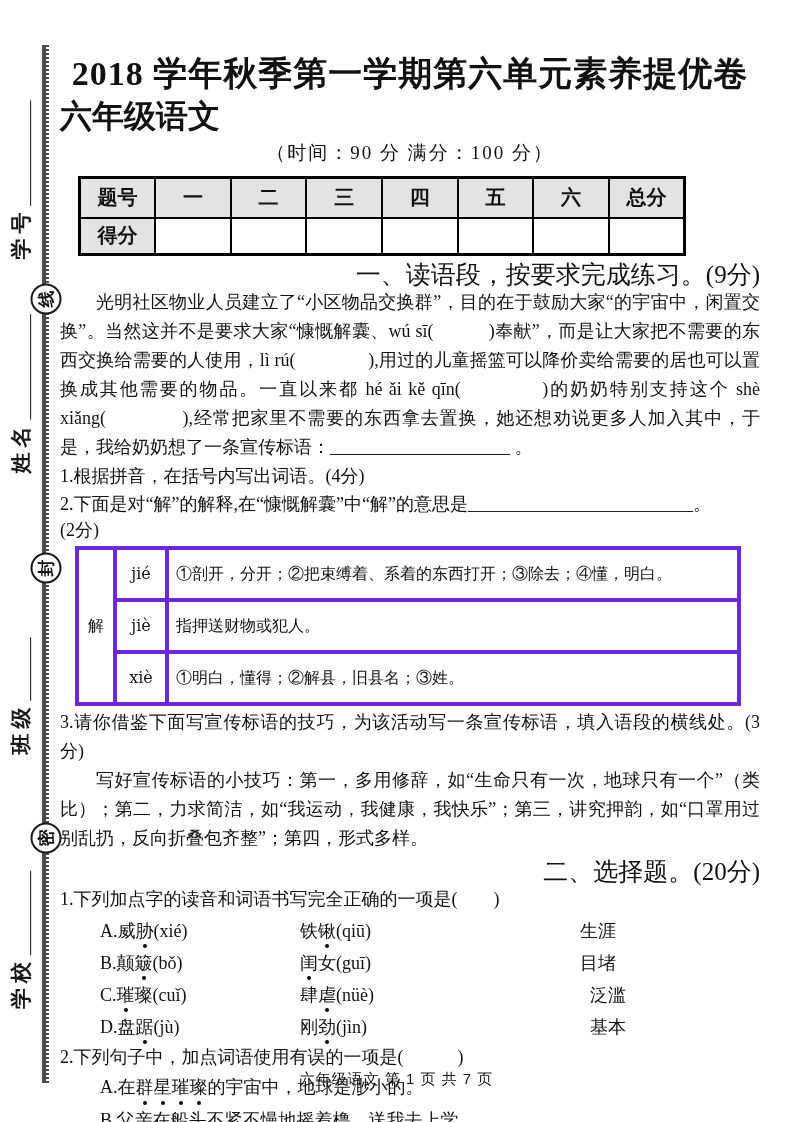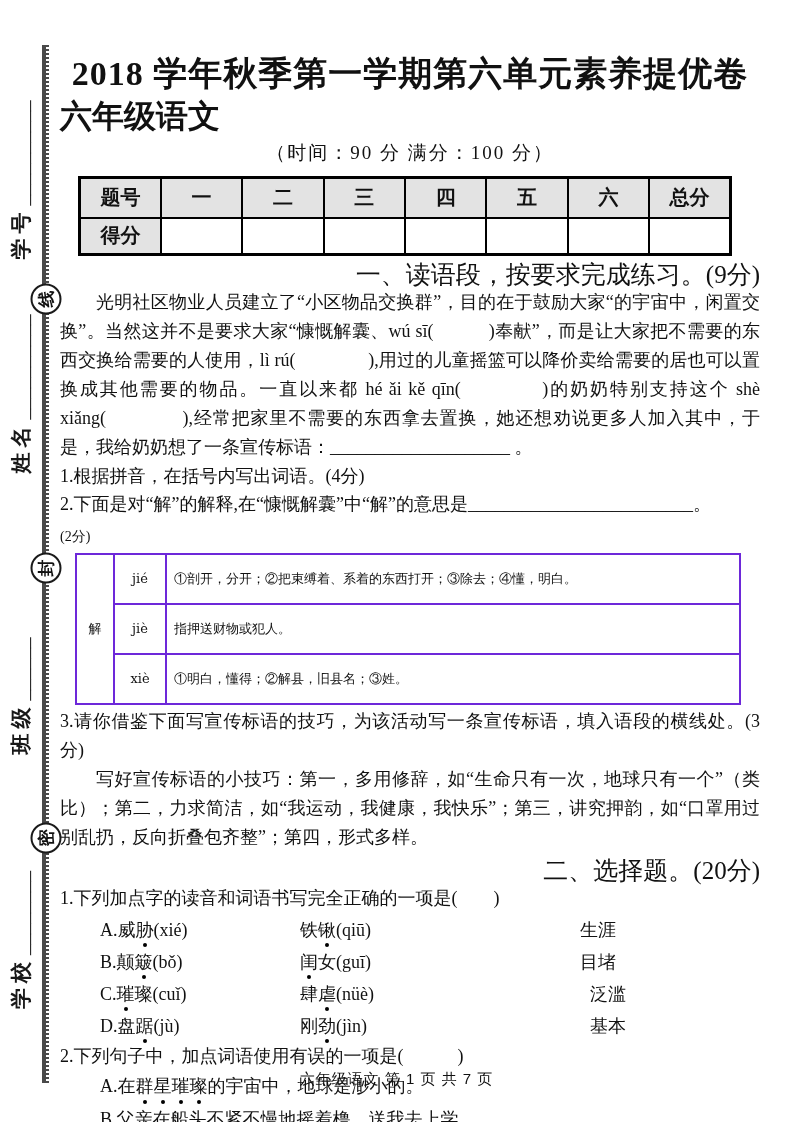--- a/index.html
+++ b/index.html
@@ -26,34 +26,34 @@
   .seal-stamp.pos1 { top:299px; }
   .seal-stamp.pos2 { top:568px; }
   .seal-stamp.pos3 { top:838px; }
 
   
   .content { position:absolute; left:60px; top:0; width:700px; padding-top:52px; }
   .title1 { text-align:center; font-size:34px; font-weight:bold; line-height:44px; letter-spacing:1px; }
   .title2 { font-size:32px; font-weight:bold; line-height:40px; margin-top:0; }
   .meta   { text-align:center; font-size:19px; line-height:26px; margin-top:4px; letter-spacing:2px; }
 
-  table.score { border-collapse:collapse; table-layout:fixed; width:654px; margin:10px 0 0 18px;
+  table.score { border-collapse:collapse; table-layout:fixed; width:608px; margin:10px 0 0 18px;
     border:3px solid #000; }
   table.score th, table.score td { border:2px solid #000; text-align:center; font-size:20px; }
   table.score th { height:40px; background:#e3e3e3; font-weight:bold; }
   table.score td { height:37px; background:#fff; }
   table.score td.rowlabel { background:#e3e3e3; font-weight:bold; }
 
   .sec-heading { font-size:25px; font-weight:normal; line-height:26px; margin-top:6px;text-align:right; }
   .para { font-size:18px; line-height:29px; text-align:justify; text-indent:2em; }
   .line { font-size:18px; line-height:28px; }
-  .score-note { font-size:14px; line-height:24px;margin-top:7px; }
+  .score-note { font-size:18px; line-height:24px; }
 
   table.jie { border-collapse:collapse; width:666px; margin:4px 0 2px 15px; }
-  table.jie td { border:2px solid #6d28d9; font-size:13px; line-height:24px; padding:12px 7px; }
+  table.jie td { border:4px solid #6d28d9; font-size:16px; line-height:24px; padding:12px 7px; }
   td.jie-char { width:38px; text-align:center; font-size:18px; padding:0 6px; }
   td.jie-py  { width:52px; text-align:center; font-family:"DejaVu Serif",serif; }
 
   .q3-line { font-size:18px; line-height:29px; text-align:justify; }
   .tips { font-size:18px; line-height:29px; text-align:justify; text-indent:2em; }
 
   .opt-grid { margin:2px 0 0 40px; }
   .opt-row { display:flex; font-size:18px; line-height:32px;gap:28px; }
   .opt-c1 { width:172px; } .opt-c2 { width:172px; } .opt-c3 { padding-left:80px; }
   .opt-row:nth-child(3) .opt-c3, .opt-row:nth-child(4) .opt-c3 { padding-left:90px; }

